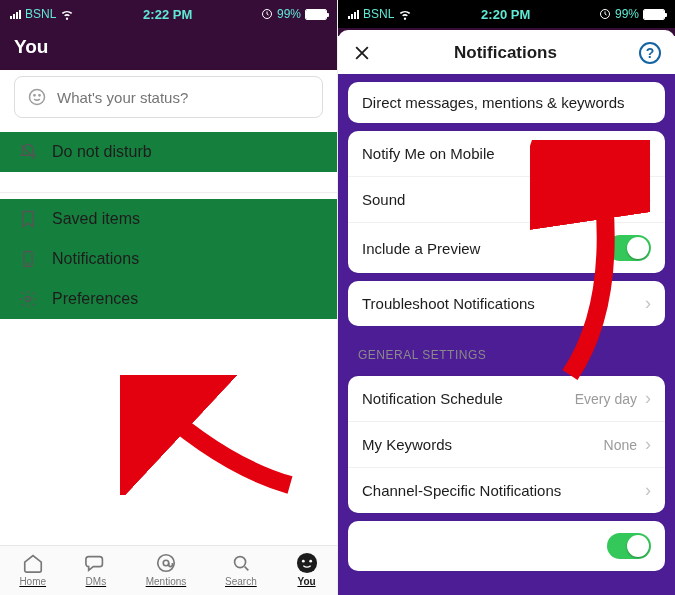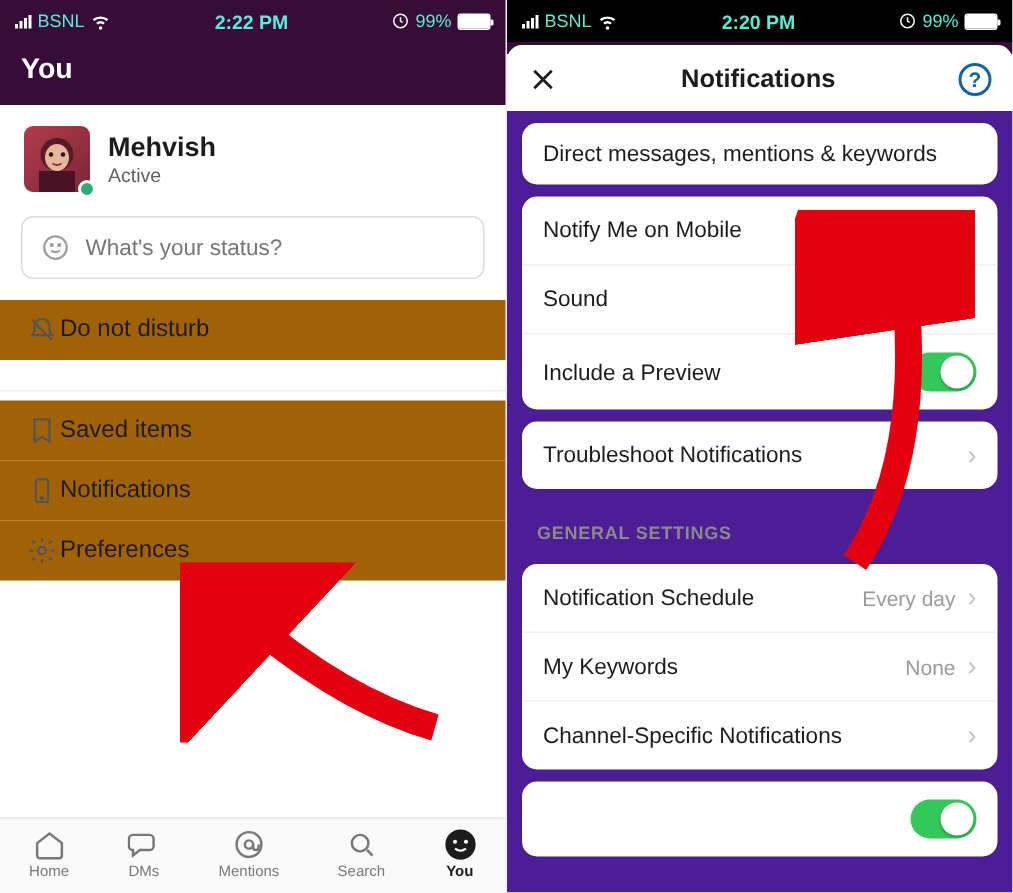--- a/index.html
+++ b/index.html
@@ -66,36 +66,37 @@
     border:1px solid #ddd;
     border-radius:8px;
     padding:10px 12px;
     display:flex; align-items:center; gap:10px;
     color:#757575; font-size:15px;
   }
   .smiley { width:20px; height:20px; color:#9e9e9e;}
 
   
   .menu-item {
-    display:flex; align-items:center; gap:2px;
+    display:flex; align-items:center; gap:14px;
     padding: 10px 18px;
     font-size:16px; color:#1d1c1d;
-    background:#a16207;
+    background:#15803d;
   }
   .menu-icon { width:20px; height:20px; color:#555; flex-shrink:0;}
   .divider-gap { height: 14px; background:#fff; border-top:1px solid transparent;}
   .divider-line { height:1px; background:#eee; margin: 6px 0 6px; }
 
   
   .tabbar {
     margin-top:auto;
     border-top:1px solid #e6e6e6;
     display:flex; justify-content:space-around;
     padding:6px 0 8px;
     background:#fafafa;
+    text-decoration:underline;
   }
   .tab { display:flex; flex-direction:column; align-items:center; gap:2px; color:#787878; font-size:10px;}
   .tab.active { color:#1d1c1d; font-weight:700;}
   .tab-icon { width:22px; height:22px;}
   .tab.active .tab-icon-circle { fill:#1d1c1d;}
 
   
   .right-mini-header { height:8px; background:#350d36;}
   .notif-header {
     display:flex; align-items:center; justify-content:space-between;
@@ -115,21 +116,21 @@
     padding:12px 14px; font-size:15px; color:#1d1c1d;
     border-top:1px solid #f0f0f0;
   }
   .group-row:first-child { border-top:none;}
   .row-right { display:flex; align-items:center; gap:8px; color:#9a9a9a; font-size:14px;}
   .chev { color:#c4c4c4; font-size:18px;}
   .toggle {
     width:44px; height:26px; border-radius:13px; background:#34c759; position:relative;
   }
   .toggle::after { content:""; position:absolute; right:2px; top:2px; width:22px; height:22px; background:#fff; border-radius:50%; box-shadow:0 1px 2px rgba(0,0,0,0.3);}
-  .section-title { padding:14px 20px 6px; font-size:12px; color:#8a8a8a; letter-spacing:0.5px;font-weight:bold;}
+  .section-title { padding:14px 20px 6px; font-size:12px; color:#8a8a8a; letter-spacing:0.5px;}
 
   
   .arrow-svg { position:absolute; pointer-events:none; }
   .arrow-left { left:120px; top:375px; width:180px; height:120px;}
   .arrow-right { left:530px; top:140px; width:120px; height:240px;}
 </style>
 </head>
 <body>
 
 <div class="phone phone-left">
@@ -154,37 +155,20 @@
         </svg>
       <span>99%</span>
       <div class="batt">
           <div class="batt-fill"></div>
         </div>
     </div>
   </div>
 
   <div class="you-header">You</div>
 
-  <div class="profile-row">
-    <div class="avatar">
-      <svg viewBox="0 0 44 44">
-          <circle cx="22" cy="19" r="11" fill="#5a1a2a"></circle>
-          <ellipse cx="22" cy="21" rx="8" ry="9" fill="#e5b89a"></ellipse>
-          <rect x="10" y="30" width="24" height="14" fill="#4a1224"></rect>
-          <circle cx="18" cy="19" r="1.5" fill="#2a1010"></circle>
-          <circle cx="26" cy="19" r="1.5" fill="#2a1010"></circle>
-          <path d="M19 25 Q22 27 25 25" stroke="#9a3040" stroke-width="1.2" fill="none"></path>
-        </svg>
-      <div class="presence"></div>
-    </div>
-    <div>
-      <div class="profile-name">Mehvish</div>
-      <div class="profile-status">Active</div>
-    </div>
-  </div>
 
   <div class="status-box">
     <svg class="smiley" viewBox="0 0 24 24" fill="none" stroke="currentColor" stroke-width="1.8">
         <circle cx="12" cy="12" r="9"></circle>
         <circle cx="9" cy="10" r="0.8" fill="currentColor"></circle>
         <circle cx="15" cy="10" r="0.8" fill="currentColor"></circle>
         <path d="M8.5 14.5 Q12 17 15.5 14.5"></path>
       </svg>
     <span>What's your status?</span>
   </div>

